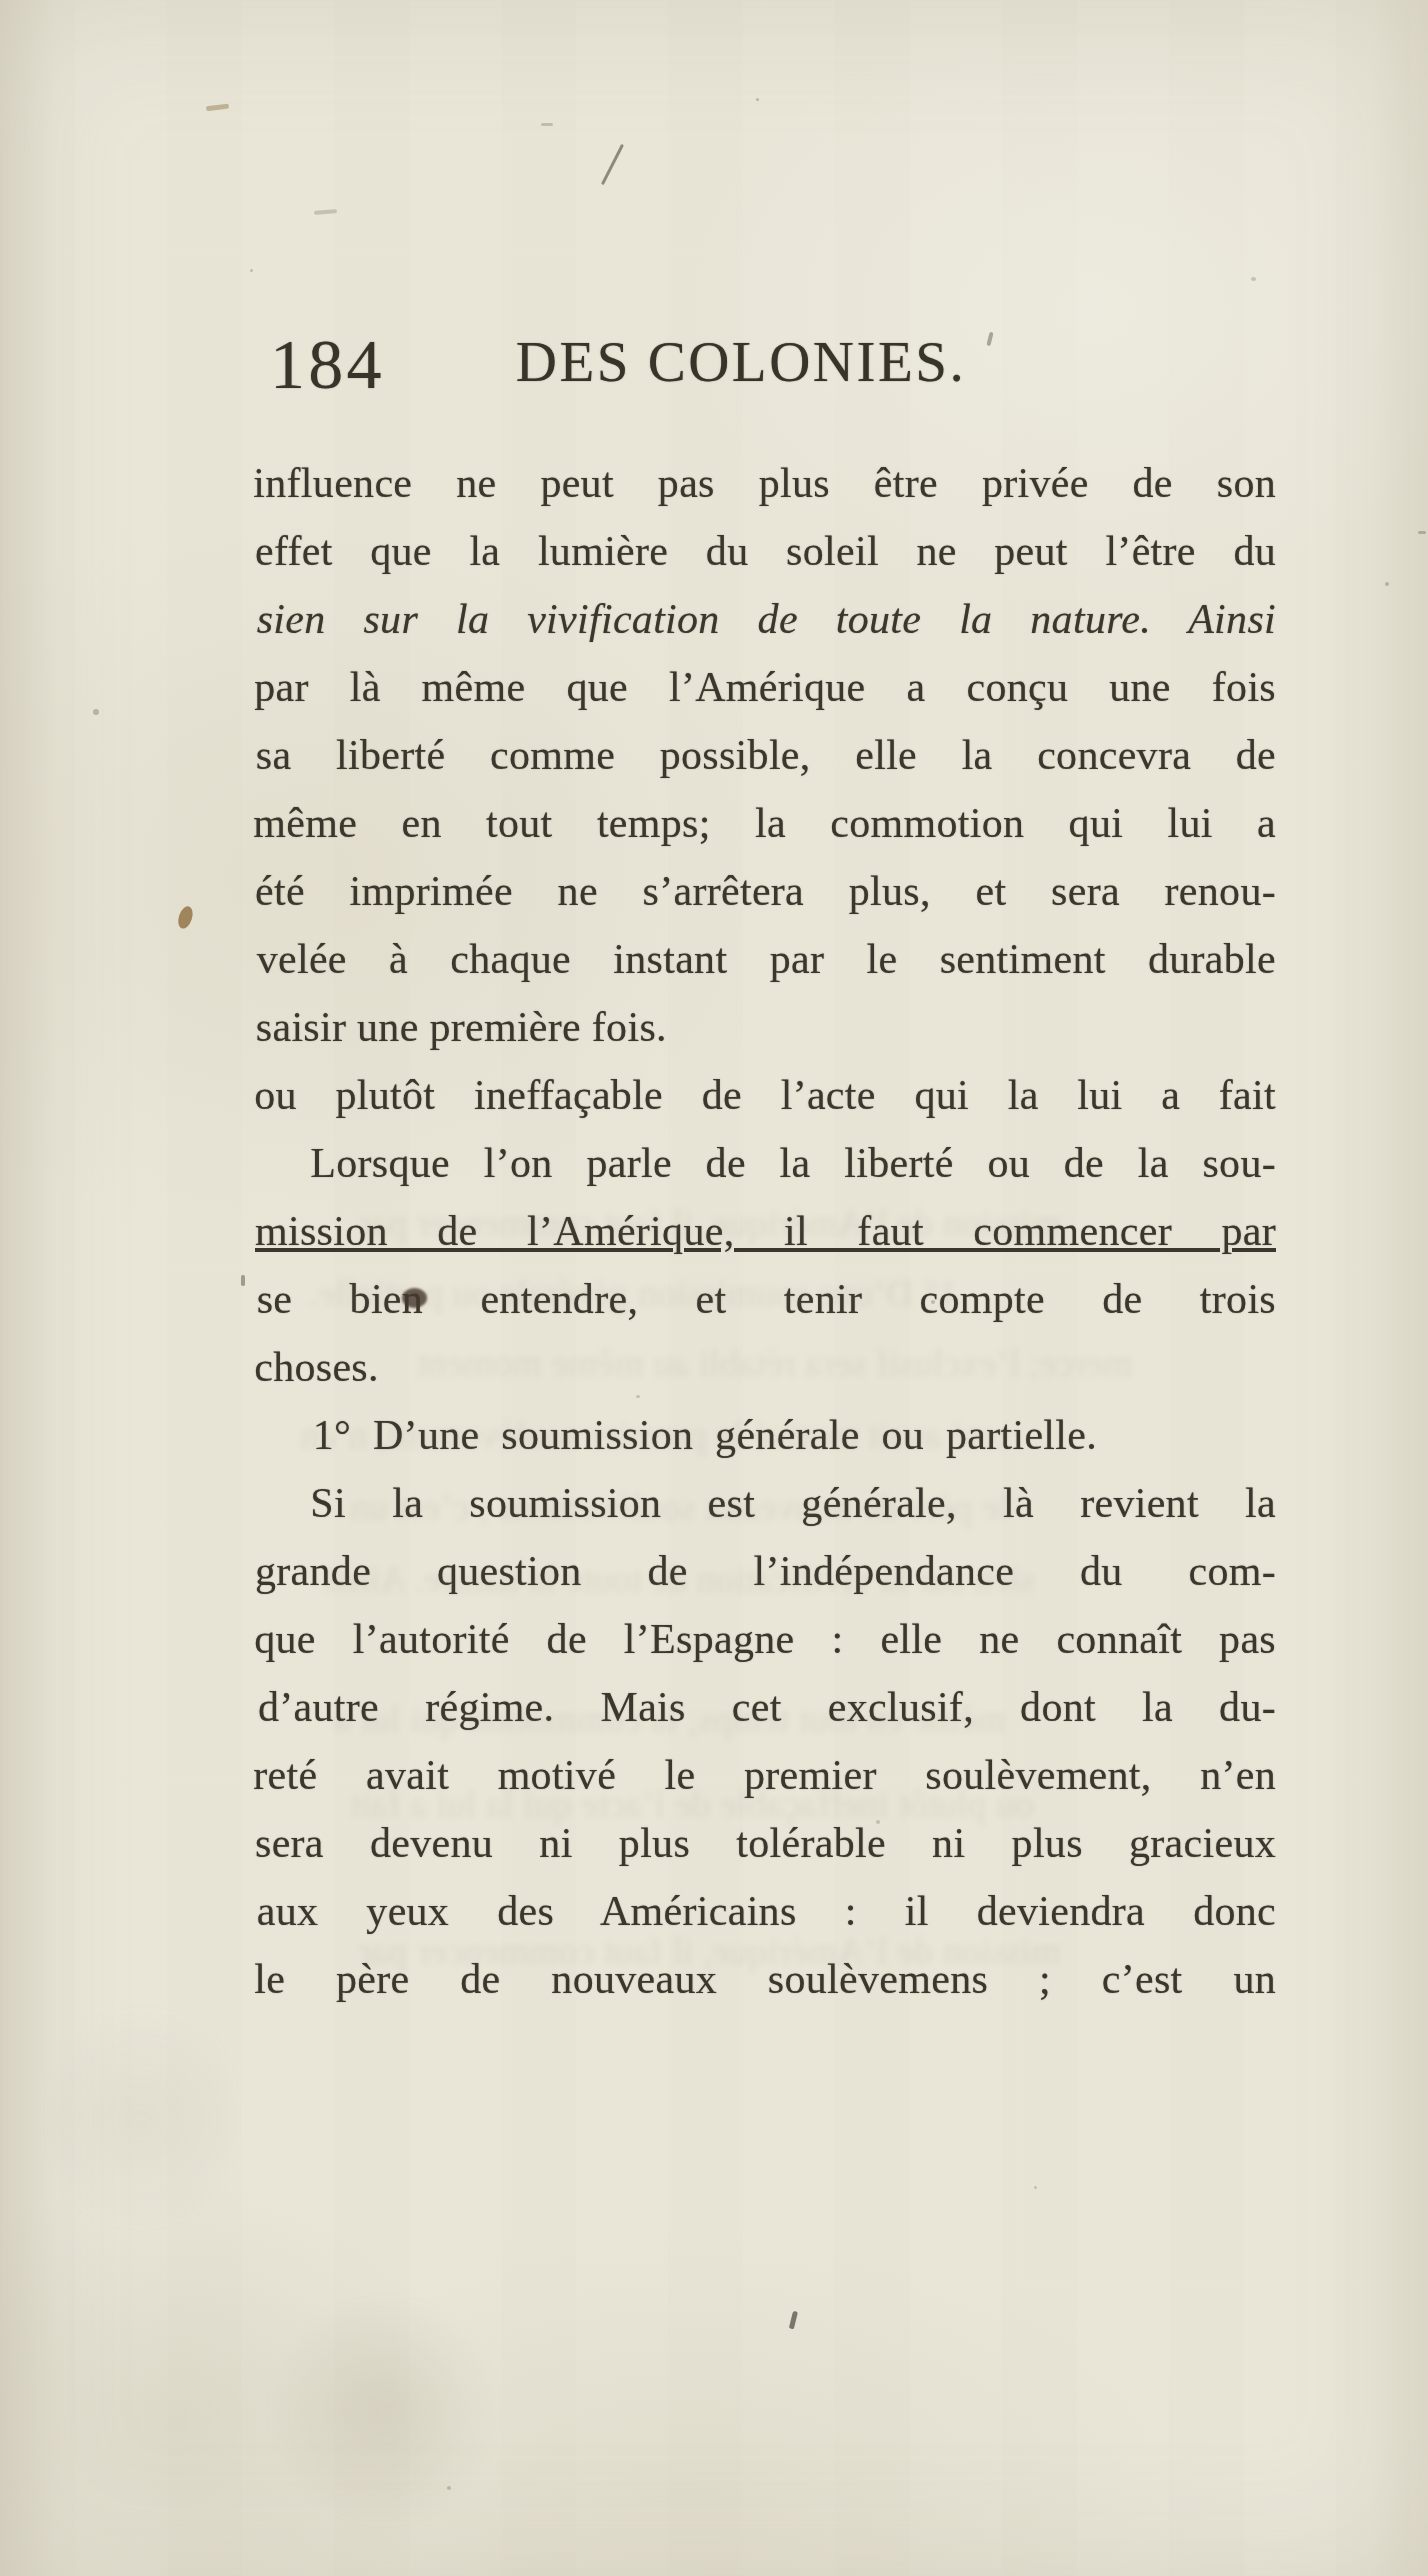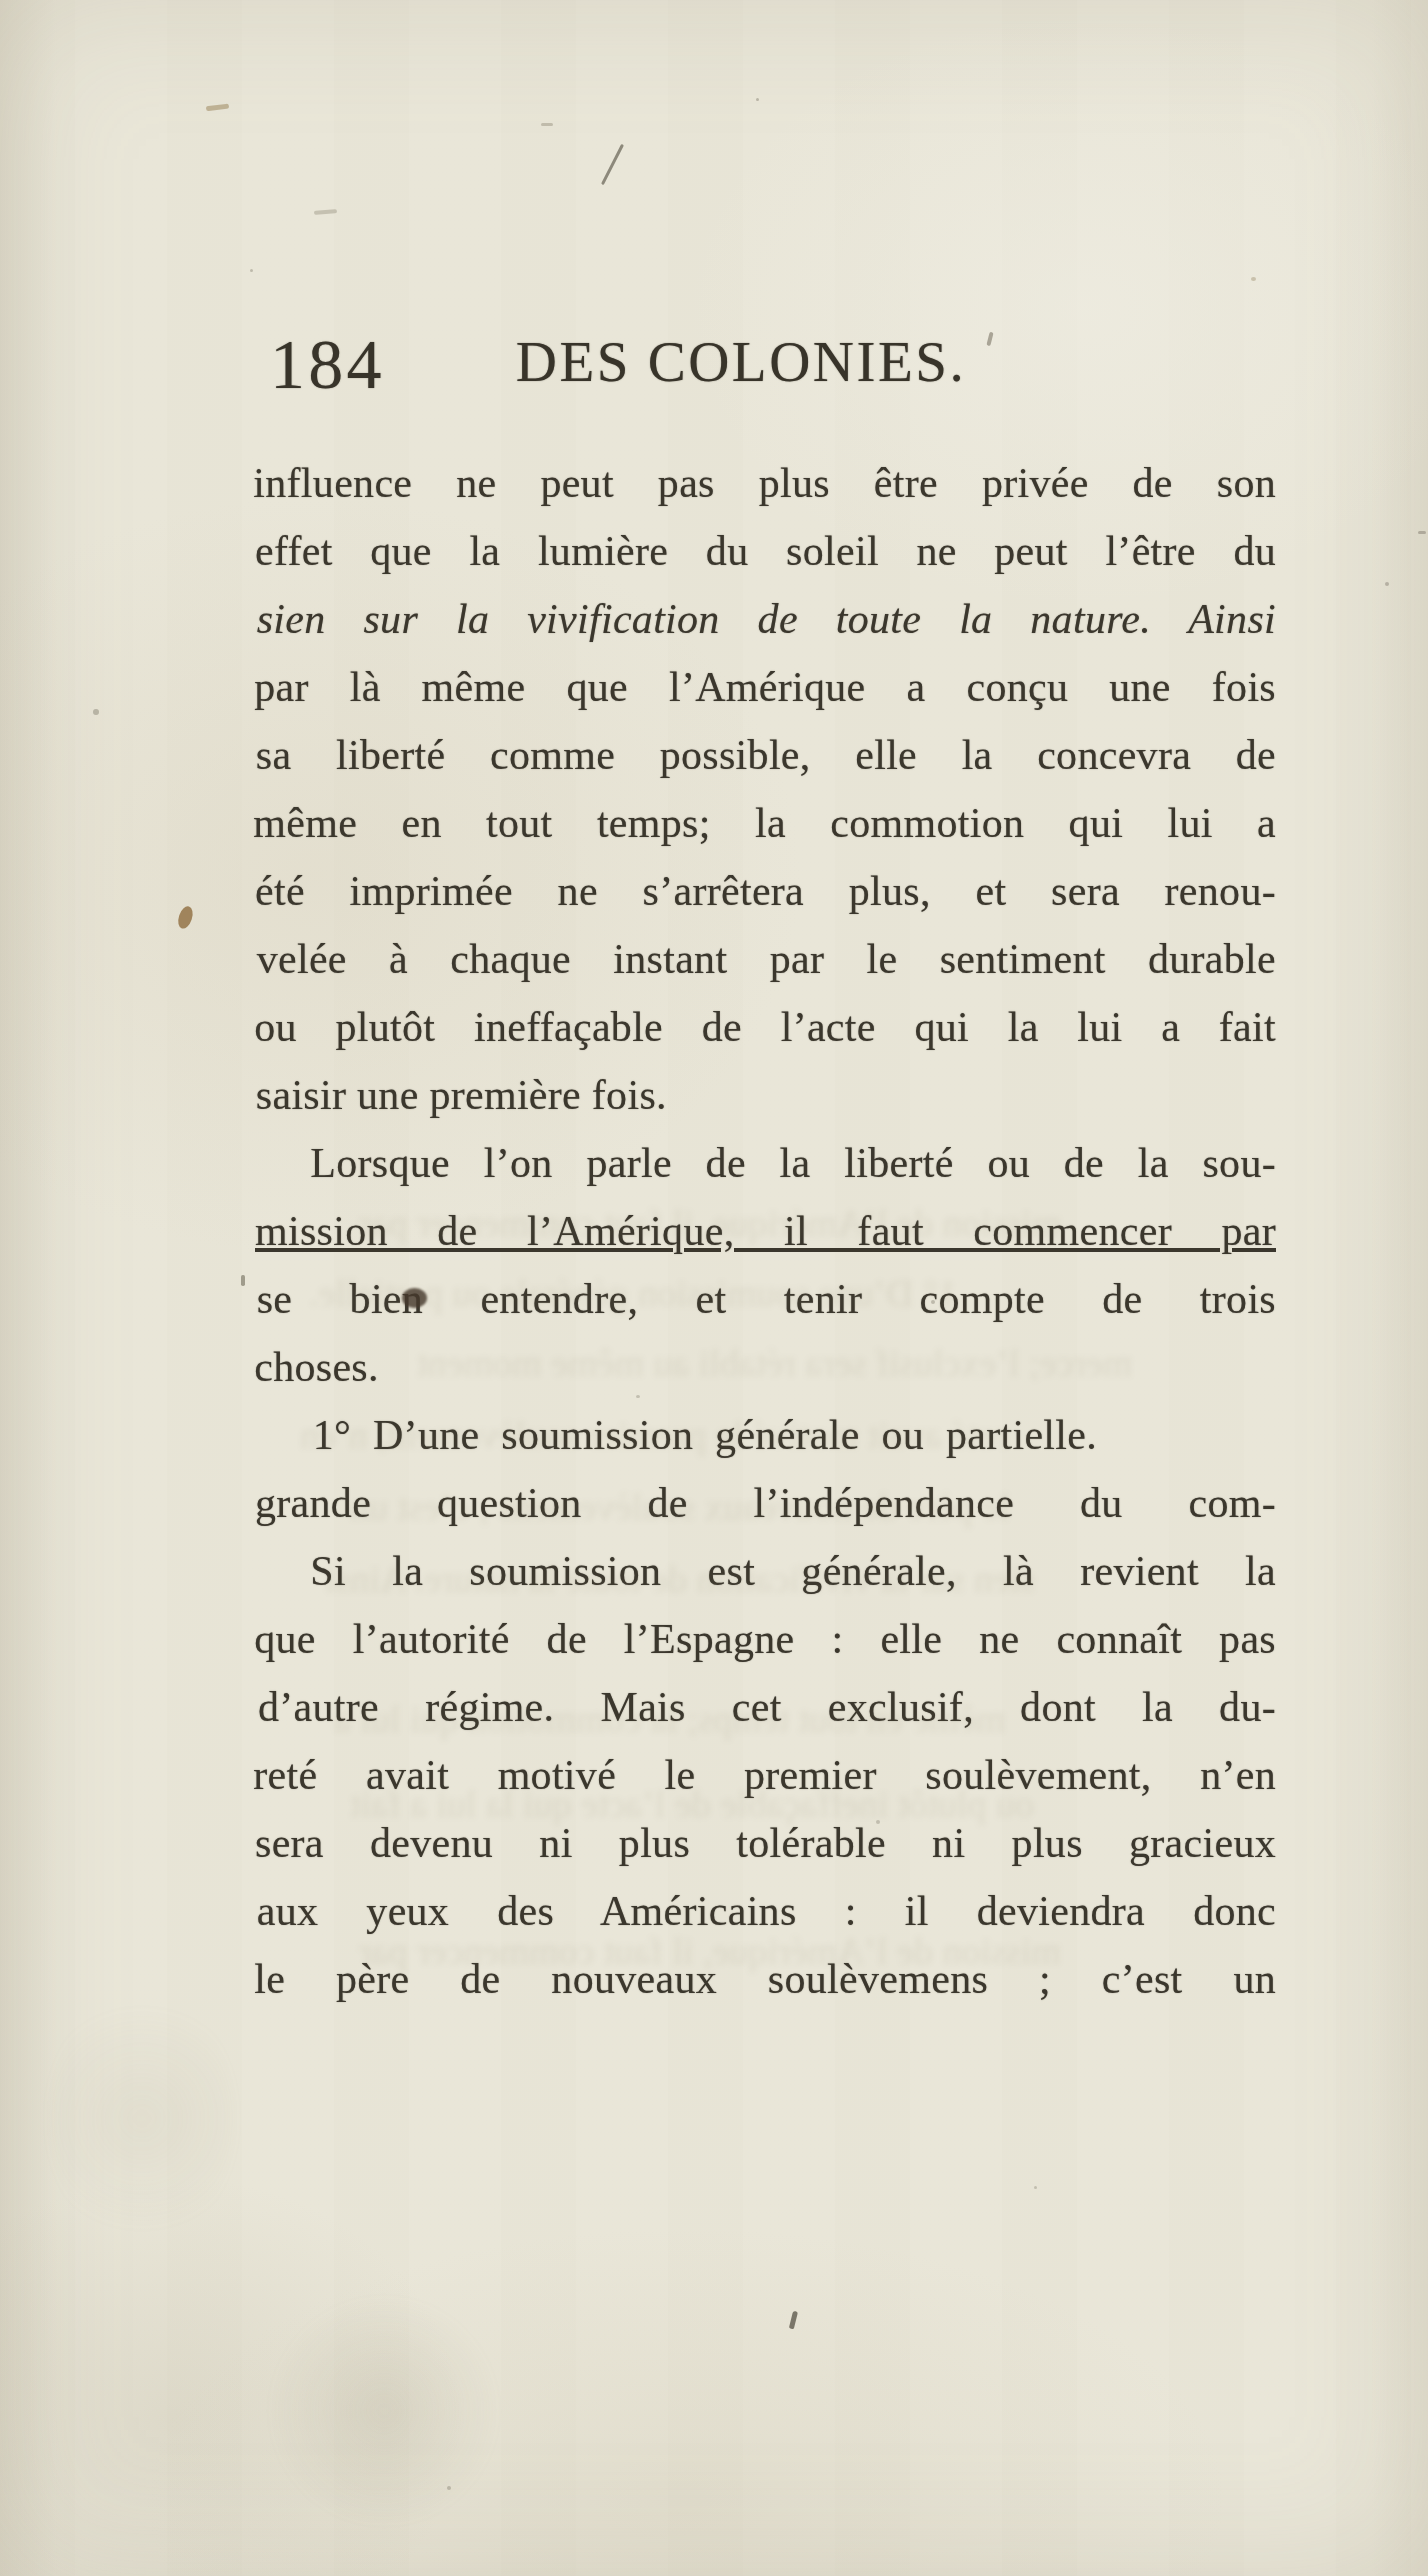--- a/index.html
+++ b/index.html
@@ -58,29 +58,29 @@
 
   <div class="textblock" id="textblock">
       <div class="line j" style="margin-left: -1.7px;">influence ne peut pas plus être privée de son</div>
       <div class="line j" style="margin-left: 0px;">effet que la lumière du soleil ne peut l’être du</div>
       <div class="line j" style="margin-left: 1.7px; font-style: italic;">sien sur la vivification de toute la nature. Ainsi</div>
       <div class="line j" style="margin-left: -0.8px;">par là même que l’Amérique a conçu une fois</div>
       <div class="line j" style="margin-left: 0.8px;">sa liberté comme possible, elle la concevra de</div>
       <div class="line j" style="margin-left: -1.7px;">même en tout temps; la commotion qui lui a</div>
       <div class="line j" style="margin-left: 0px;">été imprimée ne s’arrêtera plus, et sera renou-</div>
       <div class="line j" style="margin-left: 1.7px;">velée à chaque instant par le sentiment durable</div>
+      <div class="line" style="margin-left: 0.8px;">saisir une première fois.</div>
       <div class="line j" style="margin-left: -0.8px;">ou plutôt ineffaçable de l’acte qui la lui a fait</div>
-      <div class="line" style="margin-left: 0.8px;">saisir une première fois.</div>
       <div class="line j indent" style="margin-left: -1.7px;">Lorsque l’on parle de la liberté ou de la sou-</div>
       <div class="line j" style="margin-left: 0px; text-decoration: underline;">mission de l’Amérique, il faut commencer par</div>
       <div class="line j" style="margin-left: 1.7px;">se bien entendre, et tenir compte de trois</div>
       <div class="line" style="margin-left: -0.8px;">choses.</div>
       <div class="line indent stretch" style="margin-left: 0.8px;">1° D’une soumission générale ou partielle.</div>
+      <div class="line j indent" style="margin-left: -1.7px;">Si la soumission est générale, là revient la</div>
       <div class="line j" style="margin-left: 0px;">grande question de l’indépendance du com-</div>
-      <div class="line j indent" style="margin-left: -1.7px;">Si la soumission est générale, là revient la</div>
       <div class="line j" style="margin-left: -0.8px;">que l’autorité de l’Espagne : elle ne connaît pas</div>
       <div class="line j" style="margin-left: 3px;">d’autre régime. Mais cet exclusif, dont la du-</div>
       <div class="line j" style="margin-left: -1.7px;">reté avait motivé le premier soulèvement, n’en</div>
       <div class="line j" style="margin-left: 0px;">sera devenu ni plus tolérable ni plus gracieux</div>
       <div class="line j" style="margin-left: 1.7px; font-family: Liberation Serif, serif;">aux yeux des Américains : il deviendra donc</div>
       <div class="line j" style="margin-left: -0.8px;">le père de nouveaux soulèvemens ; c’est un</div>
     </div>
 
   <div class="speck" style="left:611px;top:142px;width:3.3px;height:45px;background:#6e695c;
               border-radius:1.7px;transform:rotate(27deg);opacity:.75;"></div>

